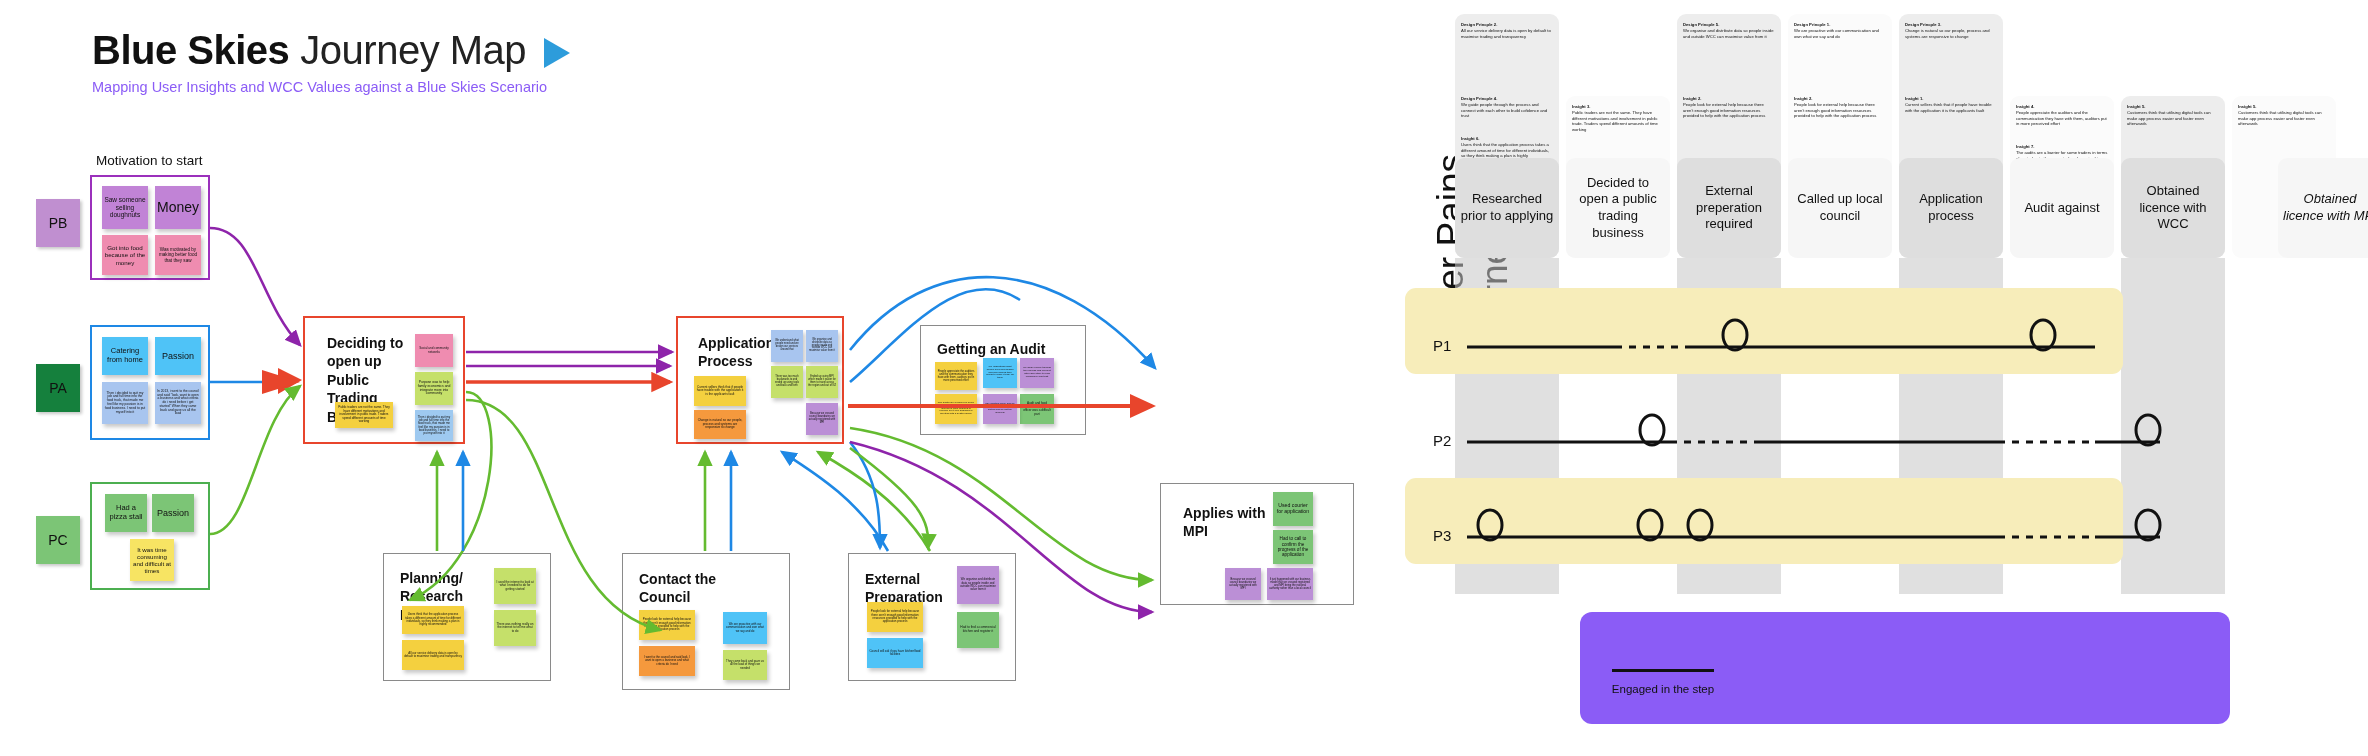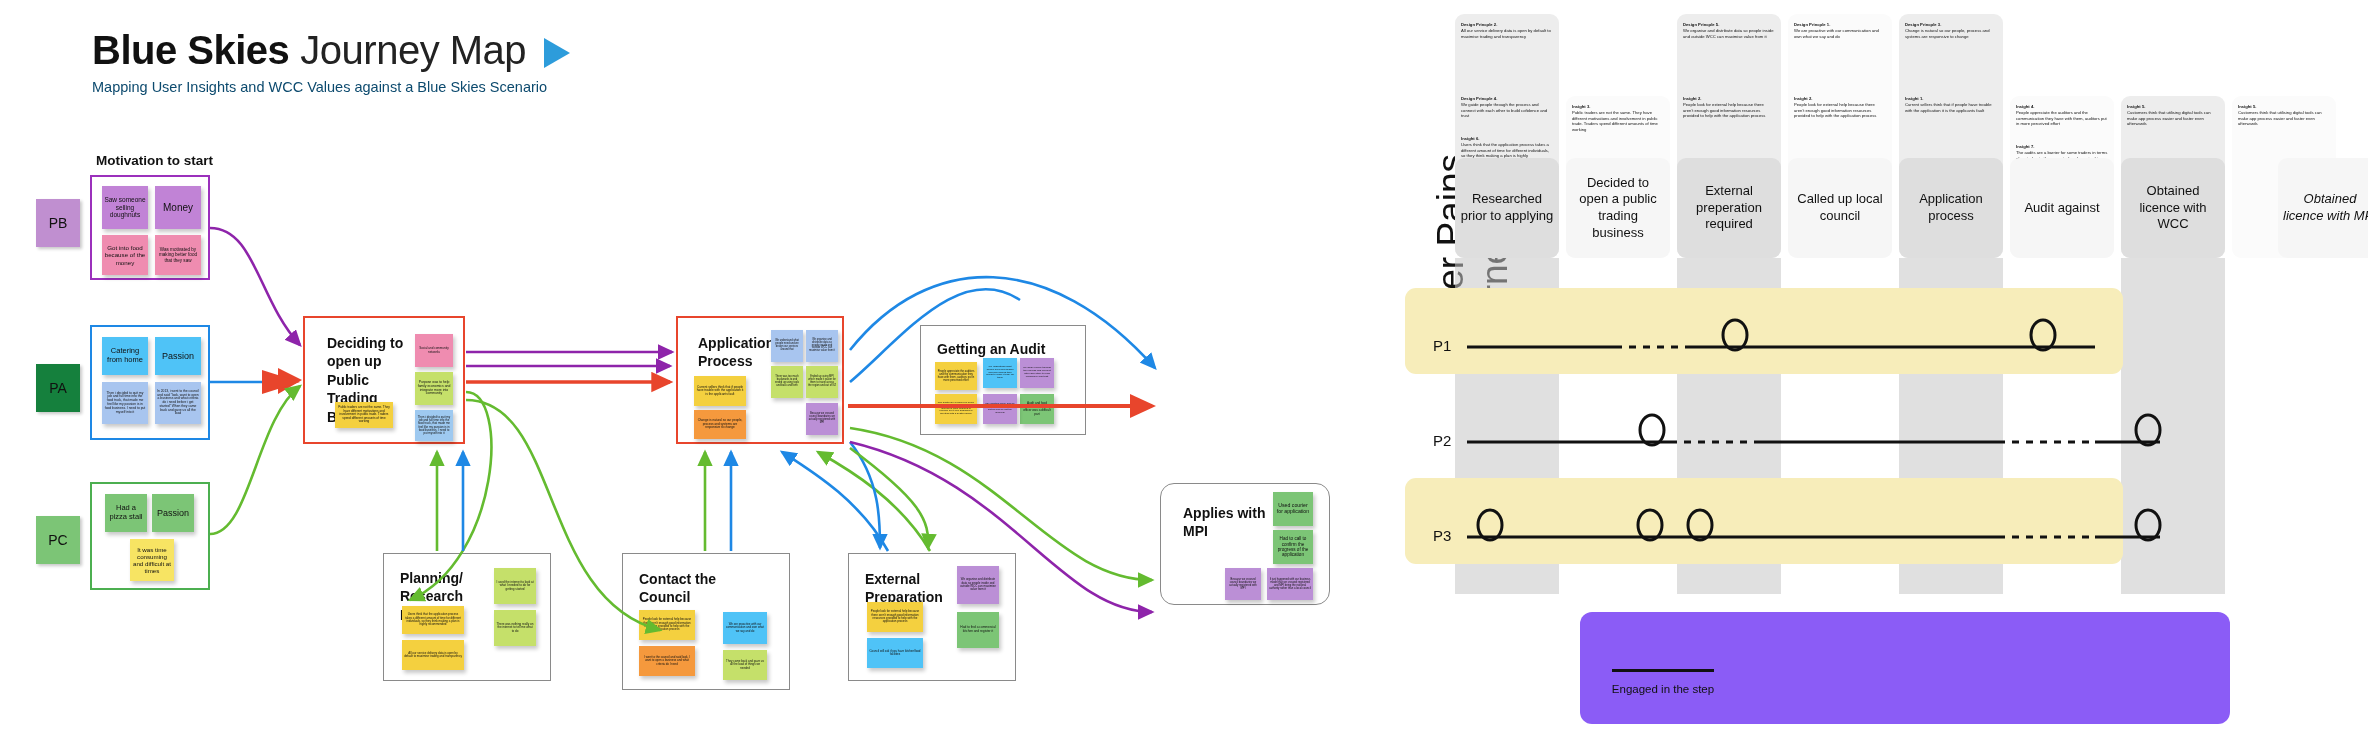--- a/index.html
+++ b/index.html
@@ -23,34 +23,34 @@
   #title-block { position: absolute; left: 92px; top: 28px; }
   #title-line { display: flex; align-items: center; white-space: nowrap; }
   .title-bold { font-size: 40px; font-weight: bold; color: #111; letter-spacing: -0.5px; }
   .title-light { font-size: 40px; font-weight: 400; color: #222; letter-spacing: -0.5px; margin-left: 11px; }
   #title-play {
     width: 0; height: 0; margin-left: 18px; margin-top: 4px;
     border-top: 15px solid transparent;
     border-bottom: 15px solid transparent;
     border-left: 26px solid #2d9cdb;
   }
-  #subtitle { font-size: 14.5px; color: #0c4a6e; margin-top: 6px; }
+  #subtitle { font-size: 14.5px; color: #8b5cf6; margin-top: 6px; }
 
   
   .persona-chip {
     position: absolute; width: 44px; height: 48px;
     display: flex; align-items: center; justify-content: center;
     font-size: 14px; color: #111;
     box-shadow: 2px 2px 3px rgba(0,0,0,.22);
   }
   .chip-pb { background: #c08fd0; }
   .chip-pa { background: #15803d; }
   .chip-pc { background: #7cc576; }
 
-  .group-label { position: absolute; font-size: 13.5px; font-weight: bold; color: #111; }
+  .group-label { position: absolute; font-size: 13.5px; font-weight: normal; color: #111; }
 
   .persona-group { position: absolute; background: #fff; }
   .g-pb { border: 2.5px solid #9b30bc; }
   .g-pa { border: 2.5px solid #1e88e5; }
   .g-pc { border: 2.5px solid #4caf50; }
 
   
   .note {
     position: absolute;
     box-shadow: 2px 3px 4px rgba(0,0,0,.22);
@@ -161,21 +161,21 @@
         <span class="title-light">Journey Map</span>
         <span id="title-play"></span>
       </div>
       <div id="subtitle">Mapping User Insights and WCC Values against a Blue Skies Scenario</div>
     </div>
 
     <div class="group-label" style="left:96px; top:153px;">Motivation to start</div>
     <div class="persona-chip chip-pb" style="left:36px; top:199px;">PB</div>
     <div class="persona-group g-pb" style="left:90px; top:175px; width:120px; height:105px;">
       <div class="note n-purple note-lg" style="left:10px; top:9px; width:46px; height:43px; font-size:6.5px;">Saw someone selling doughnuts</div>
-      <div class="note n-purple note-lg" style="left:63px; top:9px; width:46px; height:43px; font-size:10px;">Money</div>
+      <div class="note n-purple note-lg" style="left:63px; top:9px; width:46px; height:43px; font-size:14px;">Money</div>
       <div class="note n-pink" style="left:10px; top:58px; width:46px; height:40px; font-size:6.2px;">Got into food because of the money</div>
       <div class="note n-pink" style="left:63px; top:58px; width:46px; height:40px; font-size:4.6px;">Was motivated by making better food that they saw</div>
     </div>
 
     <div class="persona-chip chip-pa" style="left:36px; top:364px;">PA</div>
     <div class="persona-group g-pa" style="left:90px; top:325px; width:120px; height:115px;">
       <div class="note n-blue" style="left:10px; top:10px; width:46px; height:38px; font-size:7.5px;">Catering from home</div>
       <div class="note n-blue" style="left:63px; top:10px; width:46px; height:38px; font-size:9px;">Passion</div>
       <div class="note n-lblue" style="left:10px; top:55px; width:46px; height:42px; font-size:3.3px;">Then i decided to quit my job and full time into the food truck, that made me feel like my passion is in food business. I need to put myself into it</div>
       <div class="note n-lblue" style="left:63px; top:55px; width:46px; height:42px; font-size:3.3px;">In 2013, i went to the council and said "look, want to open a business and what criteria do i need before i get started" When they came back and gave us all the load</div>
@@ -211,21 +211,21 @@
       <div class="stage-title" style="left:16px; top:14px; width:130px;">Getting an Audit</div>
       <div class="note n-yellow" style="left:14px; top:36px; width:42px; height:28px; font-size:2.7px;">People appreciate the auditors and the communication they have with them, auditors put in more perceived effort</div>
       <div class="note n-yellow" style="left:14px; top:68px; width:42px; height:30px; font-size:2.5px;">The audits are a barrier for some traders in terms of cost, due to the amount of work required to prepare for it (like arranging a meeting with a health officer)</div>
       <div class="note n-blue" style="left:62px; top:32px; width:34px; height:30px; font-size:2.5px;">We understand what people need and design services around their needs to make it easy for them</div>
       <div class="note n-green" style="left:99px; top:68px; width:34px; height:30px; font-size:3.1px;">Audit and food control meeting with officer was a difficult part</div>
       <div class="note n-violet" style="left:99px; top:32px; width:34px; height:30px; font-size:2.5px;">We guide people through the process and connect with each other to build confidence and trust</div>
       <div class="note n-violet" style="left:62px; top:68px; width:34px; height:30px; font-size:2.5px;">The auditors came and we got all the requirements sorted and we got the approval</div>
     </div>
 
 
-    <div class="stage-box sb-gray" style="left:1160px; top:483px; width:170px; height:122px;border-radius:14px;">
+    <div class="stage-box sb-gray" style="left:1160px; top:483px; width:194px; height:122px;">
       <div class="stage-title" style="left:22px; top:20px; width:90px;">Applies with MPI</div>
       <div class="note n-green" style="left:112px; top:8px; width:40px; height:34px; font-size:5.2px;">Used courier for application</div>
       <div class="note n-green" style="left:112px; top:46px; width:40px; height:34px; font-size:4.6px;">Had to call to confirm the progress of the application</div>
       <div class="note n-violet" style="left:64px; top:84px; width:36px; height:32px; font-size:2.7px;">Because we crossed council boundaries we actually registered with MPI</div>
       <div class="note n-violet" style="left:106px; top:84px; width:46px; height:32px; font-size:2.7px;">It just happened with our business model that we crossed registered and MPI being the national authority rather than a local council</div>
     </div>
 
     <div class="stage-box sb-gray" style="left:383px; top:553px; width:168px; height:128px;">
       <div class="stage-title" style="left:16px; top:15px; width:80px;">Planning/ Research Phase</div>
       <div class="note n-yellow" style="left:18px; top:52px; width:62px; height:28px; font-size:2.9px;">Users think that the application process takes a different amount of time for different individuals, so they think making a plan is highly recommended</div>

